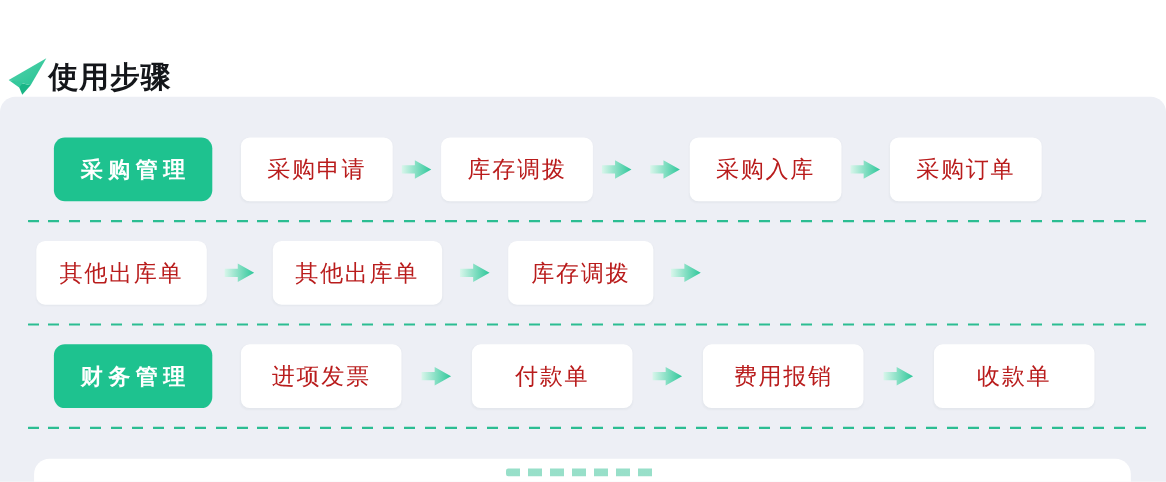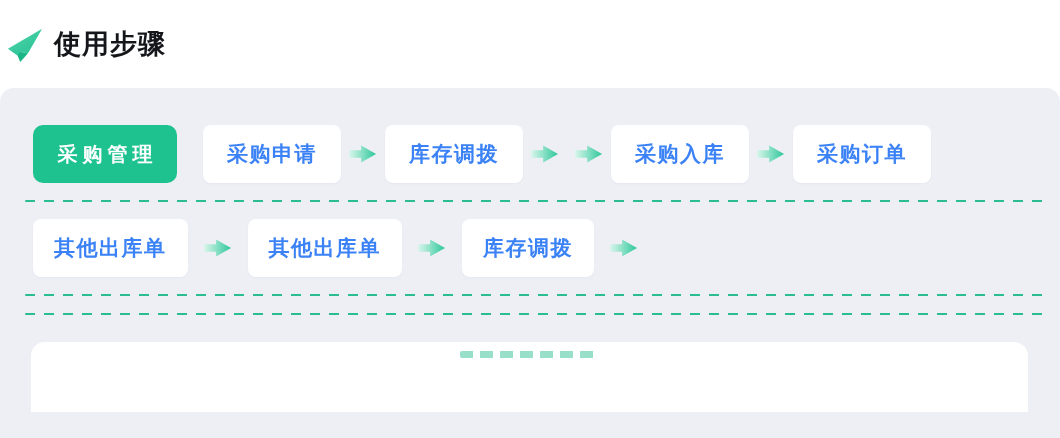--- a/index.html
+++ b/index.html
@@ -5,35 +5,35 @@
   :root{
     --green:#1ec28f;
     --green-dark:#17b080;
     --panel:#edeff5;
     --ink:#16181d;
   }
   *{box-sizing:border-box;margin:0;padding:0;}
   html,body{width:1060px;height:438px;overflow:hidden;background:#ffffff;
     font-family:"Liberation Sans","DejaVu Sans",sans-serif;color:var(--ink);}
   
-  .header{display:flex;align-items:flex-start;gap:10px;padding:26px 0 0 6px;height:88px;}
+  .header{display:flex;align-items:flex-end;padding:26px 0 0 6px;height:88px;}
   .header h1{font-size:27px;font-weight:bold;letter-spacing:1px;color:#14161a;}
   .plane{width:38px;height:38px;flex:0 0 auto;}
   
   .panel{position:relative;margin:0;background:var(--panel);border-radius:14px;
     height:372px;padding:37px 22px 0 33px;}
   .row{display:flex;align-items:center;height:58px;}
   .badge{flex:0 0 auto;width:144px;height:58px;margin-right:26px;
     background:var(--green);color:#ffffff;border-radius:10px;
     display:flex;align-items:center;justify-content:center;
-    font-size:20px;font-weight:bold;letter-spacing:5px;padding-left:5px;}
+    font-size:20px;font-weight:bold;letter-spacing:5px;padding-left:5px;margin-left:16px;}
   .steps{display:flex;align-items:center;}
   .step{background:#ffffff;border-radius:8px;height:58px;display:flex;
-    align-items:center;justify-content:center;font-size:21px;font-weight:700;
-    letter-spacing:1.5px;color:#3b82f6;box-shadow:0 1px 2px rgba(30,40,60,.04);}
+    align-items:center;justify-content:center;font-size:21px;font-weight:400;
+    letter-spacing:1.5px;color:#b91c1c;box-shadow:0 1px 2px rgba(30,40,60,.04);}
   .row-purchase .step{padding:0 24px;}
   .row-purchase .arrow{margin:0 8px;}
   .row-inventory .step{padding:0 21px;}
   .row-inventory .arrow{margin:0 16px;}
   .row-finance .step{padding:0 24px;min-width:146px;}
   .row-finance .arrow{margin:0 18px;}
   .arrow{width:28px;height:22px;flex:0 0 auto;}
   .divider{height:2px;margin:17px -12px 17px -8px;border-radius:1px;
     background:repeating-linear-gradient(90deg,#2bbd92 0 10px,transparent 10px 19px);}
   
@@ -102,20 +102,38 @@
         </svg>
       <div class="step">库存调拨</div>
       <svg class="arrow" viewBox="0 0 30 22">
           <polygon points="0,7 13,7 13,2 29,11 13,20 13,15 0,15" fill="url(#ag)"></polygon>
         </svg>
     </div>
   </div>
 
   <div class="divider"></div>
 
+  <div class="row row-finance">
+    <div class="badge">财务管理</div>
+    <div class="steps">
+      <div class="step">进项发票</div>
+      <svg class="arrow" viewBox="0 0 30 22">
+          <polygon points="0,7 13,7 13,2 29,11 13,20 13,15 0,15" fill="url(#ag)"></polygon>
+        </svg>
+      <div class="step">付款单</div>
+      <svg class="arrow" viewBox="0 0 30 22">
+          <polygon points="0,7 13,7 13,2 29,11 13,20 13,15 0,15" fill="url(#ag)"></polygon>
+        </svg>
+      <div class="step">费用报销</div>
+      <svg class="arrow" viewBox="0 0 30 22">
+          <polygon points="0,7 13,7 13,2 29,11 13,20 13,15 0,15" fill="url(#ag)"></polygon>
+        </svg>
+      <div class="step">收款单</div>
+    </div>
+  </div>
 
   <div class="divider"></div>
 
   <div class="bottom-card">
     <div class="cutoff-sliver"></div>
   </div>
 
 </div>
 
 </body></html>

